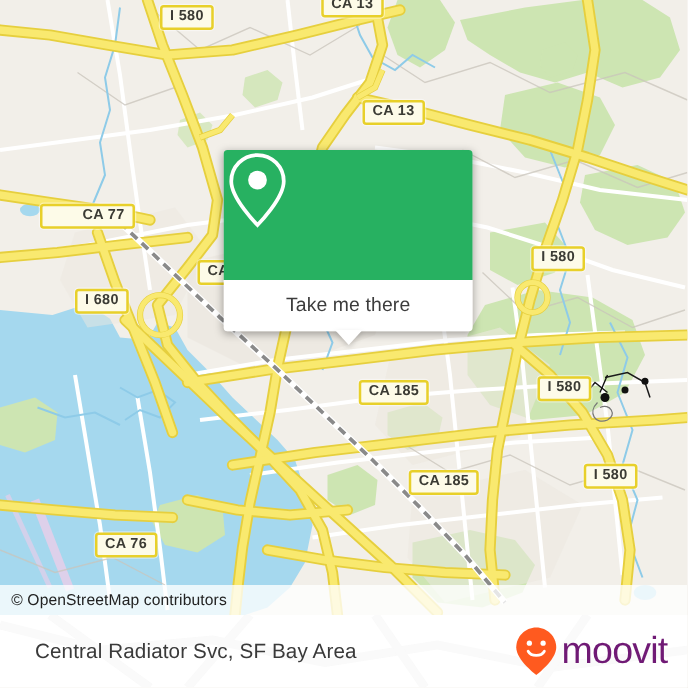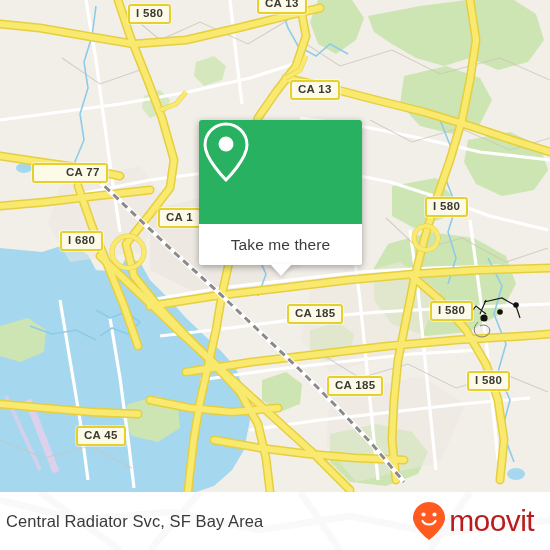--- a/index.html
+++ b/index.html
@@ -31,22 +31,22 @@
     letter-spacing:.3px;
     padding:1px 6px 2px 6px;
     line-height:13px;
     white-space:nowrap;
     box-shadow:0 0 0 1px rgba(255,255,255,.45);
   }
 
   
   #popup{
     position:absolute;
-    left:199px;top:120px;
-    width:163px;
+    left:179px;top:120px;
+    width:199px;
     border-radius:3px;
     box-shadow:0 2px 7px rgba(0,0,0,.34);
     overflow:visible;
     z-index:40;
   }
   #popup-top{
     height:104px;
     background:#27b161;
     border-radius:3px 3px 0 0;
     display:flex;align-items:center;justify-content:center;
@@ -93,33 +93,33 @@
     background:#ffffff;
     display:flex;align-items:center;
     overflow:hidden;
   }
   #footer-ghost{
     position:absolute;left:0;top:-492px;width:550px;height:550px;
     opacity:.055;pointer-events:none;
   }
   #footer-title{
     position:relative;z-index:2;
-    padding-left:6px;
+    padding-left:28px;
     font-size:16.5px;color:#3a3a3a;
     letter-spacing:.1px;
     text-align:right;
   }
   #brand{
     position:absolute;right:16px;top:50%;
     transform:translateY(-50%);
     display:flex;align-items:center;gap:3px;
     z-index:2;
   }
   #brand-text{
-    font-size:30px;color:#b91c1c;
+    font-size:30px;color:#701a75;
     letter-spacing:-.6px;
     line-height:30px;
   }
 </style>
 </head>
 <body>
 
 <div id="root">
 
   <div id="map">
@@ -290,35 +290,38 @@
     <div class="shield" style="left:257px;top:-6px;">CA 13</div>
     <div class="shield" style="left:290px;top:80px;">CA 13</div>
     <div class="shield" style="left:32px;top:163px;padding-left:32px;">CA 77</div>
     <div class="shield" style="left:158px;top:208px;">CA 1</div>
     <div class="shield" style="left:60px;top:231px;">I 680</div>
     <div class="shield" style="left:425px;top:197px;">I 580</div>
     <div class="shield" style="left:287px;top:304px;">CA 185</div>
     <div class="shield" style="left:430px;top:301px;">I 580</div>
     <div class="shield" style="left:327px;top:376px;">CA 185</div>
     <div class="shield" style="left:467px;top:371px;">I 580</div>
-    <div class="shield" style="left:76px;top:426px;">CA 45</div>
+    <div class="shield" style="left:76px;top:426px;">CA 76</div>
 
     <div id="popup">
       <div id="popup-top">
         <svg width="54" height="64" viewBox="0 0 54 64">
           <path d="M27 4 C15.4 4 6 13.4 6 25 C6 39 27 60 27 60 C27 60 48 39 48 25 C48 13.4 38.6 4 27 4 Z" fill="none" stroke="#ffffff" stroke-width="3"></path>
           <circle cx="27" cy="24" r="7.5" fill="#ffffff"></circle>
         </svg>
       </div>
       <div id="popup-bottom">
         <span id="popup-label">Take me there</span>
         <div id="popup-tail"></div>
       </div>
     </div>
 
+    <div id="attrib">
+      <span>© OpenStreetMap contributors</span>
+    </div>
   </div>
 
   <div id="footer">
     <svg id="footer-ghost" width="550" height="550" viewBox="0 0 550 550">
       <g stroke="#9a9a9a" stroke-width="7" fill="none">
         <path d="M0 500 L80 520 L170 512 L260 530 L350 516 L440 534 L550 520"></path>
         <path d="M40 492 L120 550"></path>
         <path d="M200 492 L150 550"></path>
         <path d="M300 492 L340 550"></path>
         <path d="M470 492 L430 550"></path>

